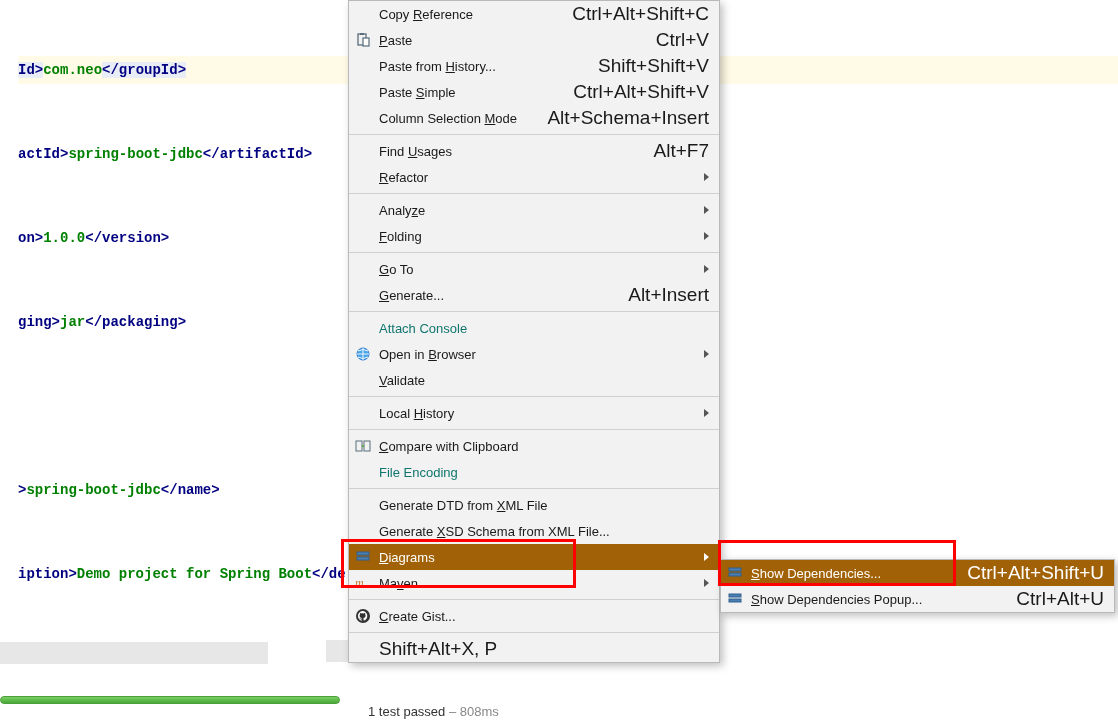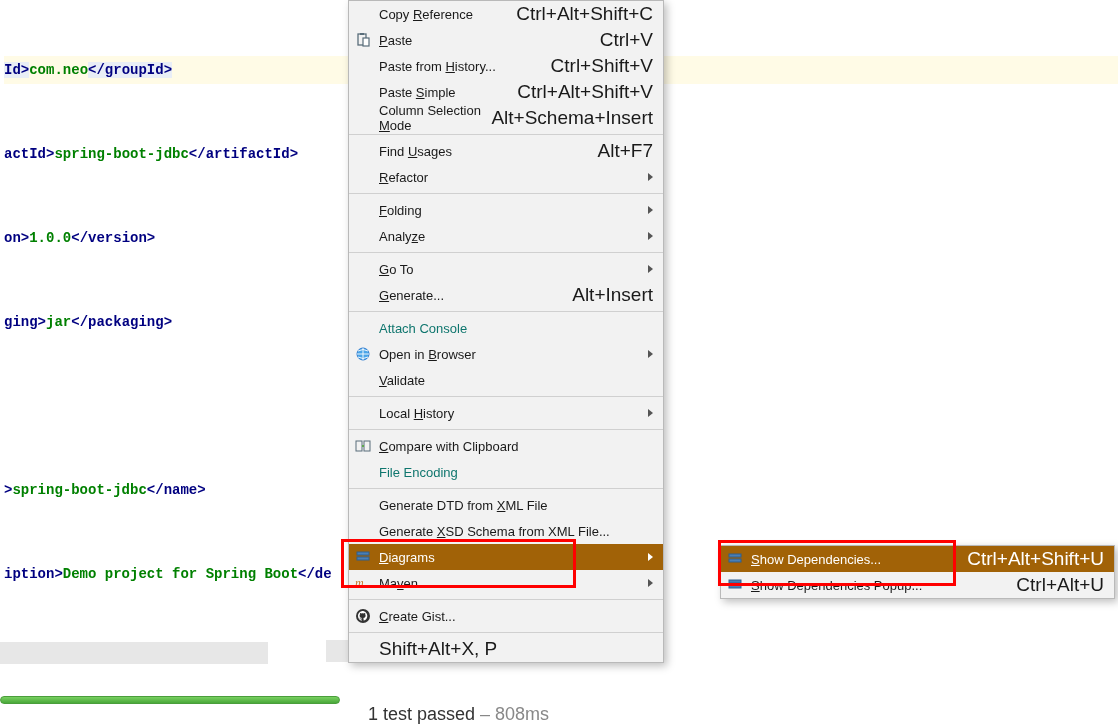--- a/index.html
+++ b/index.html
@@ -13,40 +13,40 @@
     position: relative;
   }
   .code-area {
     position: absolute;
     top: 0; left: 0;
     width: 100%;
     height: 100%;
     font-family: "Consolas", "Courier New", monospace;
     font-size: 14px;
     line-height: 28px;
-    padding-left: 4px;
+    padding-left: 18px;
     background: #ffffff;
     white-space: pre;
   }
   .code-line { height: 28px; }
   .hl-yellow { background: #fffbe6; }
   .tag { color: #000080; font-weight: bold; }
   .txt { color: #008000; font-weight: bold; }
   .hl-tag-bg { background: #e9eef6; }
   .gray-rect {
     position: absolute;
     height: 22px;
     background: #d4d4d4;
     opacity: 0.55;
   }
   .context-menu {
     position: absolute;
     top: 0;
     left: 348px;
-    width: 316px;
+    width: 372px;
     background: #f2f2f2;
     border: 1px solid #b9b9b9;
     box-shadow: 3px 3px 8px rgba(0,0,0,0.25);
     font-size: 13px;
   }
   .menu-item {
     display: flex;
     align-items: center;
     height: 26px;
     padding: 0 10px 0 30px;
@@ -80,21 +80,21 @@
   .menu-icon {
     position: absolute;
     left: 6px;
     width: 16px; height: 16px;
     display: flex;
     align-items: center;
     justify-content: center;
   }
   .submenu {
     position: absolute;
-    top: 545px;
+    top: 559px;
     left: 720px;
     width: 395px;
     background: #f2f2f2;
     border: 1px solid #b9b9b9;
     box-shadow: 3px 3px 8px rgba(0,0,0,0.25);
   }
   .red-box {
     position: absolute;
     border: 3px solid #ff0000;
     pointer-events: none;
@@ -110,21 +110,21 @@
     width: 340px;
     height: 8px;
     border: 1px solid #4a9e3b;
     border-radius: 4px;
     background: linear-gradient(#78d060, #4aa83a);
   }
   .status-text {
     position: absolute;
     top: 704px;
     left: 368px;
-    font-size: 18px;
+    font-size: 13px;
     color: #888;
   }
   .status-text .passed { color: #333; }
 </style>
 </head>
 <body>
 
 <div class="code-area">
   <div class="code-line hl-yellow"><span class="tag hl-tag-bg">Id&gt;</span><span class="txt">com.neo</span><span class="tag hl-tag-bg">&lt;/groupId&gt;</span></div>
   <div class="code-line"><span class="tag">actId&gt;</span><span class="txt">spring-boot-jdbc</span><span class="tag">&lt;/artifactId&gt;</span></div>
@@ -165,46 +165,46 @@
           <rect x="3" y="2" width="8" height="11" fill="none" stroke="#596d7a" stroke-width="1.3"></rect>
           <rect x="5" y="1" width="4" height="2" fill="#596d7a"></rect>
           <rect x="8" y="6" width="6" height="8" fill="#fff" stroke="#596d7a" stroke-width="1.2"></rect>
         </svg>
       </span>
       <span class="label"><u>P</u>aste</span>
       <span class="shortcut">Ctrl+V</span>
     </div>
     <div class="menu-item">
       <span class="label">Paste from <u>H</u>istory...</span>
-      <span class="shortcut">Ctrl+Shift+V</span>
+      <span class="shortcut">Shift+Shift+V</span>
     </div>
     <div class="menu-item">
       <span class="label">Paste <u>S</u>imple</span>
       <span class="shortcut">Ctrl+Alt+Shift+V</span>
     </div>
     <div class="menu-item">
       <span class="label">Column Selection <u>M</u>ode</span>
       <span class="shortcut">Alt+Schema+Insert</span>
     </div>
     <div class="menu-sep"></div>
     <div class="menu-item">
       <span class="label">Find <u>U</u>sages</span>
       <span class="shortcut">Alt+F7</span>
     </div>
     <div class="menu-item">
       <span class="label"><u>R</u>efactor</span>
       <span class="arrow"></span>
     </div>
     <div class="menu-sep"></div>
     <div class="menu-item">
+      <span class="label">Analy<u>z</u>e</span>
+      <span class="arrow"></span>
+    </div>
+    <div class="menu-item">
       <span class="label"><u>F</u>olding</span>
-      <span class="arrow"></span>
-    </div>
-    <div class="menu-item">
-      <span class="label">Analy<u>z</u>e</span>
       <span class="arrow"></span>
     </div>
     <div class="menu-sep"></div>
     <div class="menu-item">
       <span class="label"><u>G</u>o To</span>
       <span class="arrow"></span>
     </div>
     <div class="menu-item">
       <span class="label"><u>G</u>enerate...</span>
       <span class="shortcut">Alt+Insert</span>

